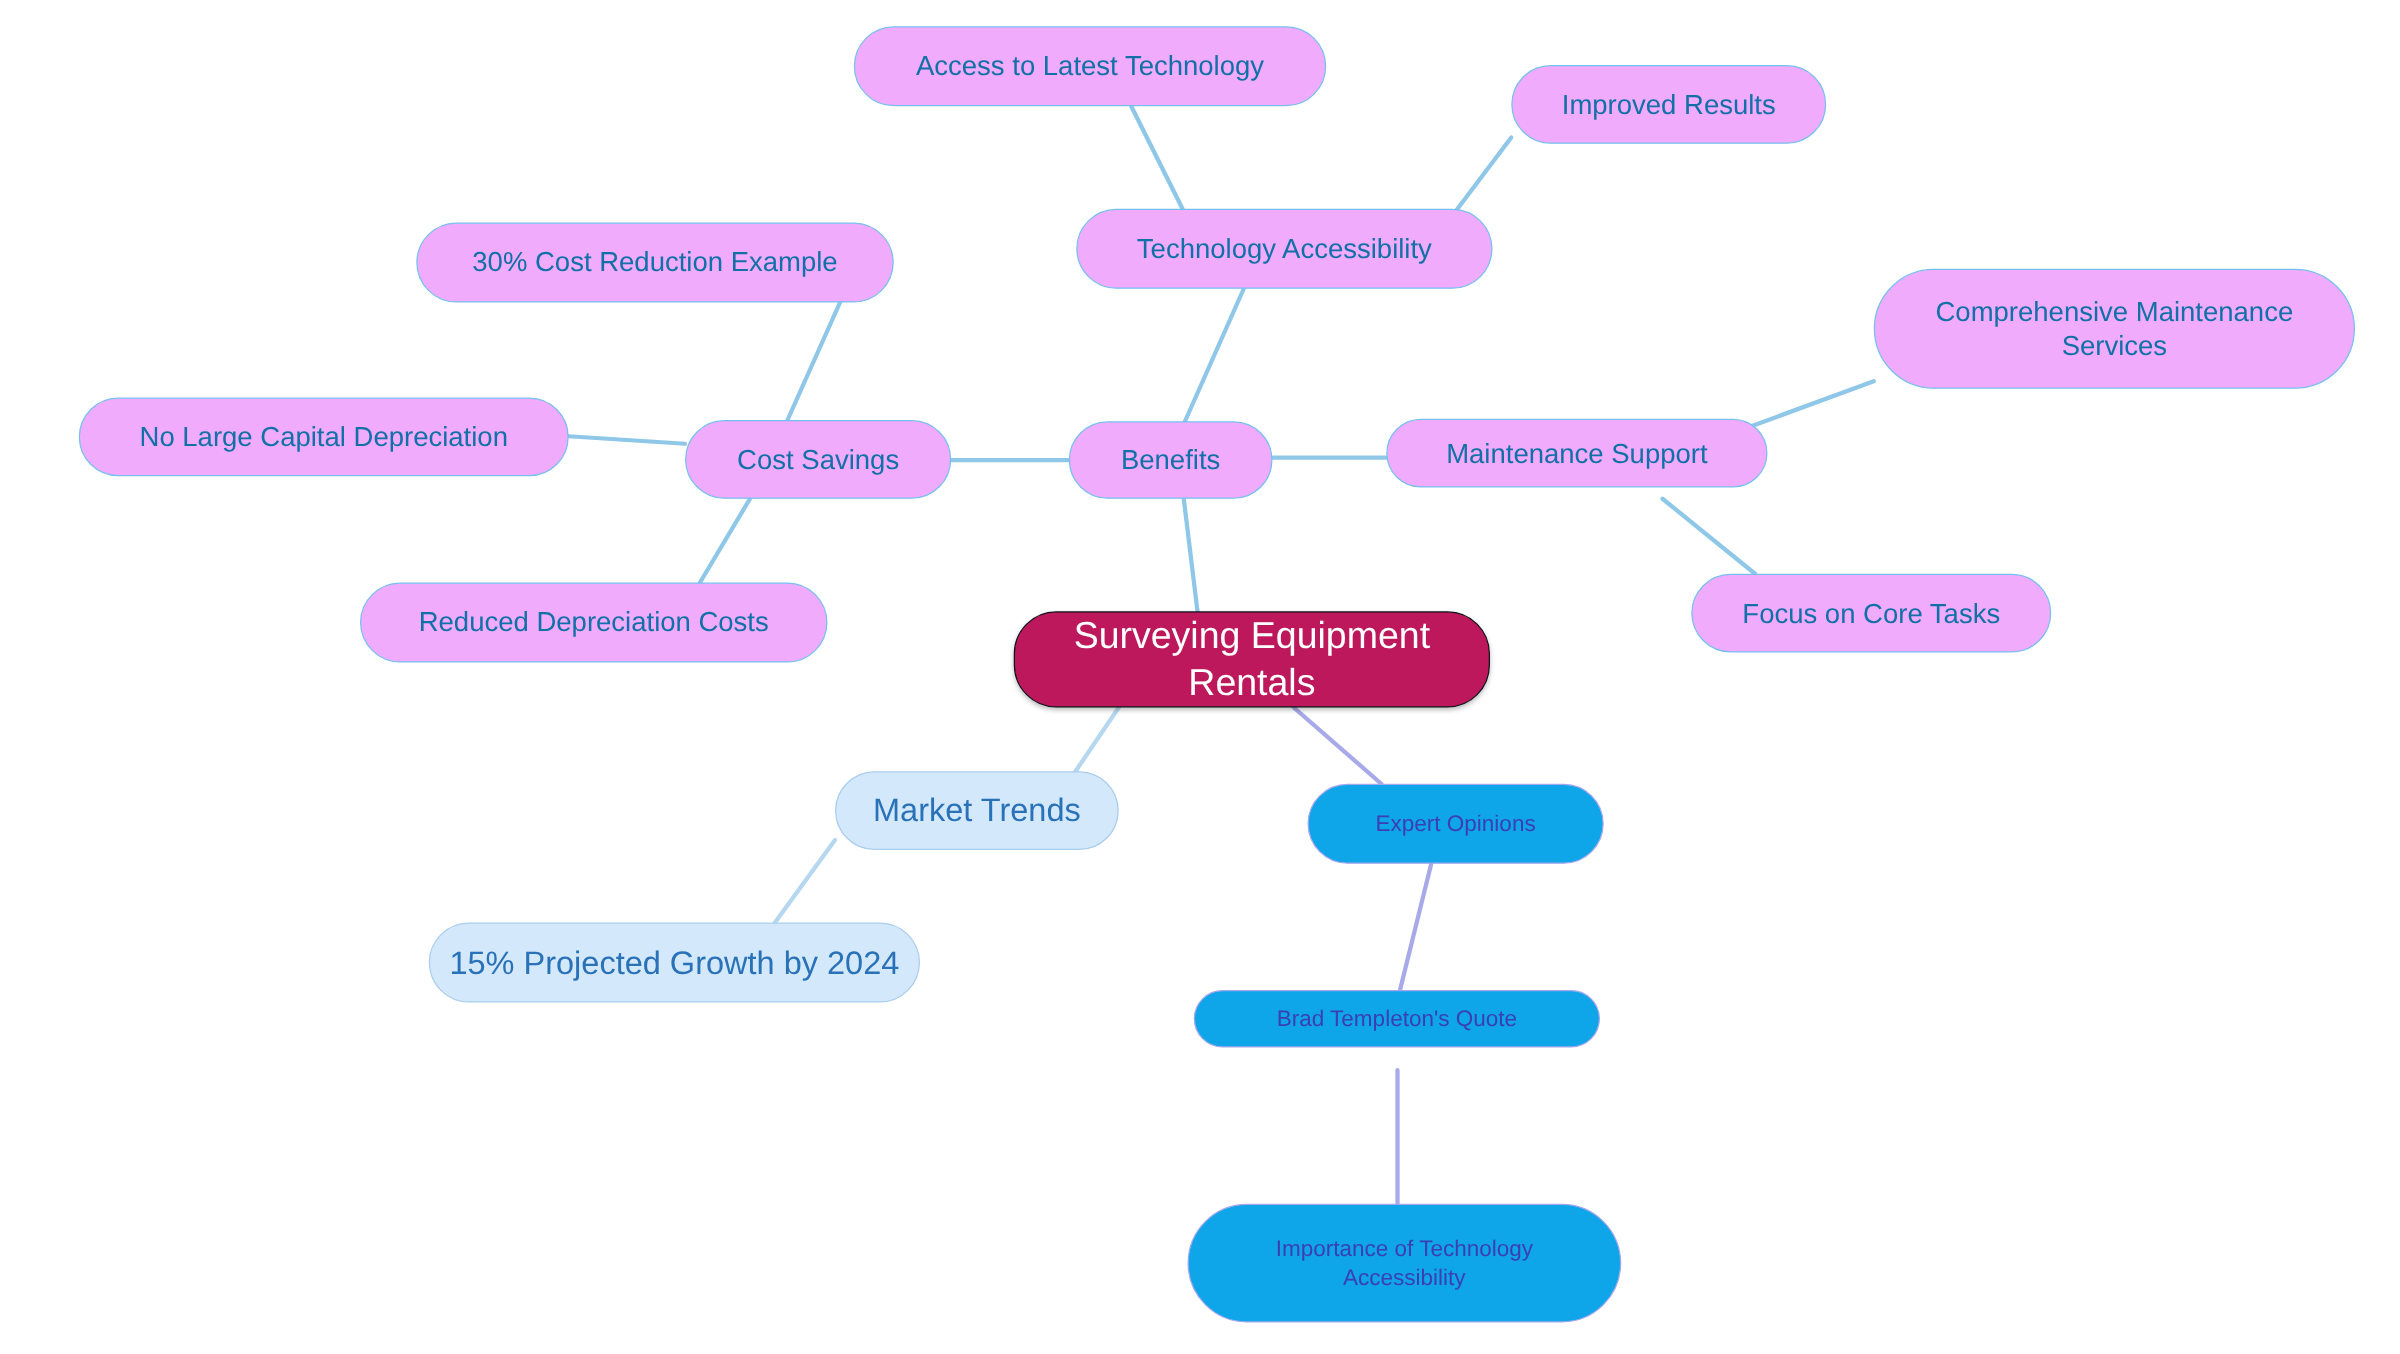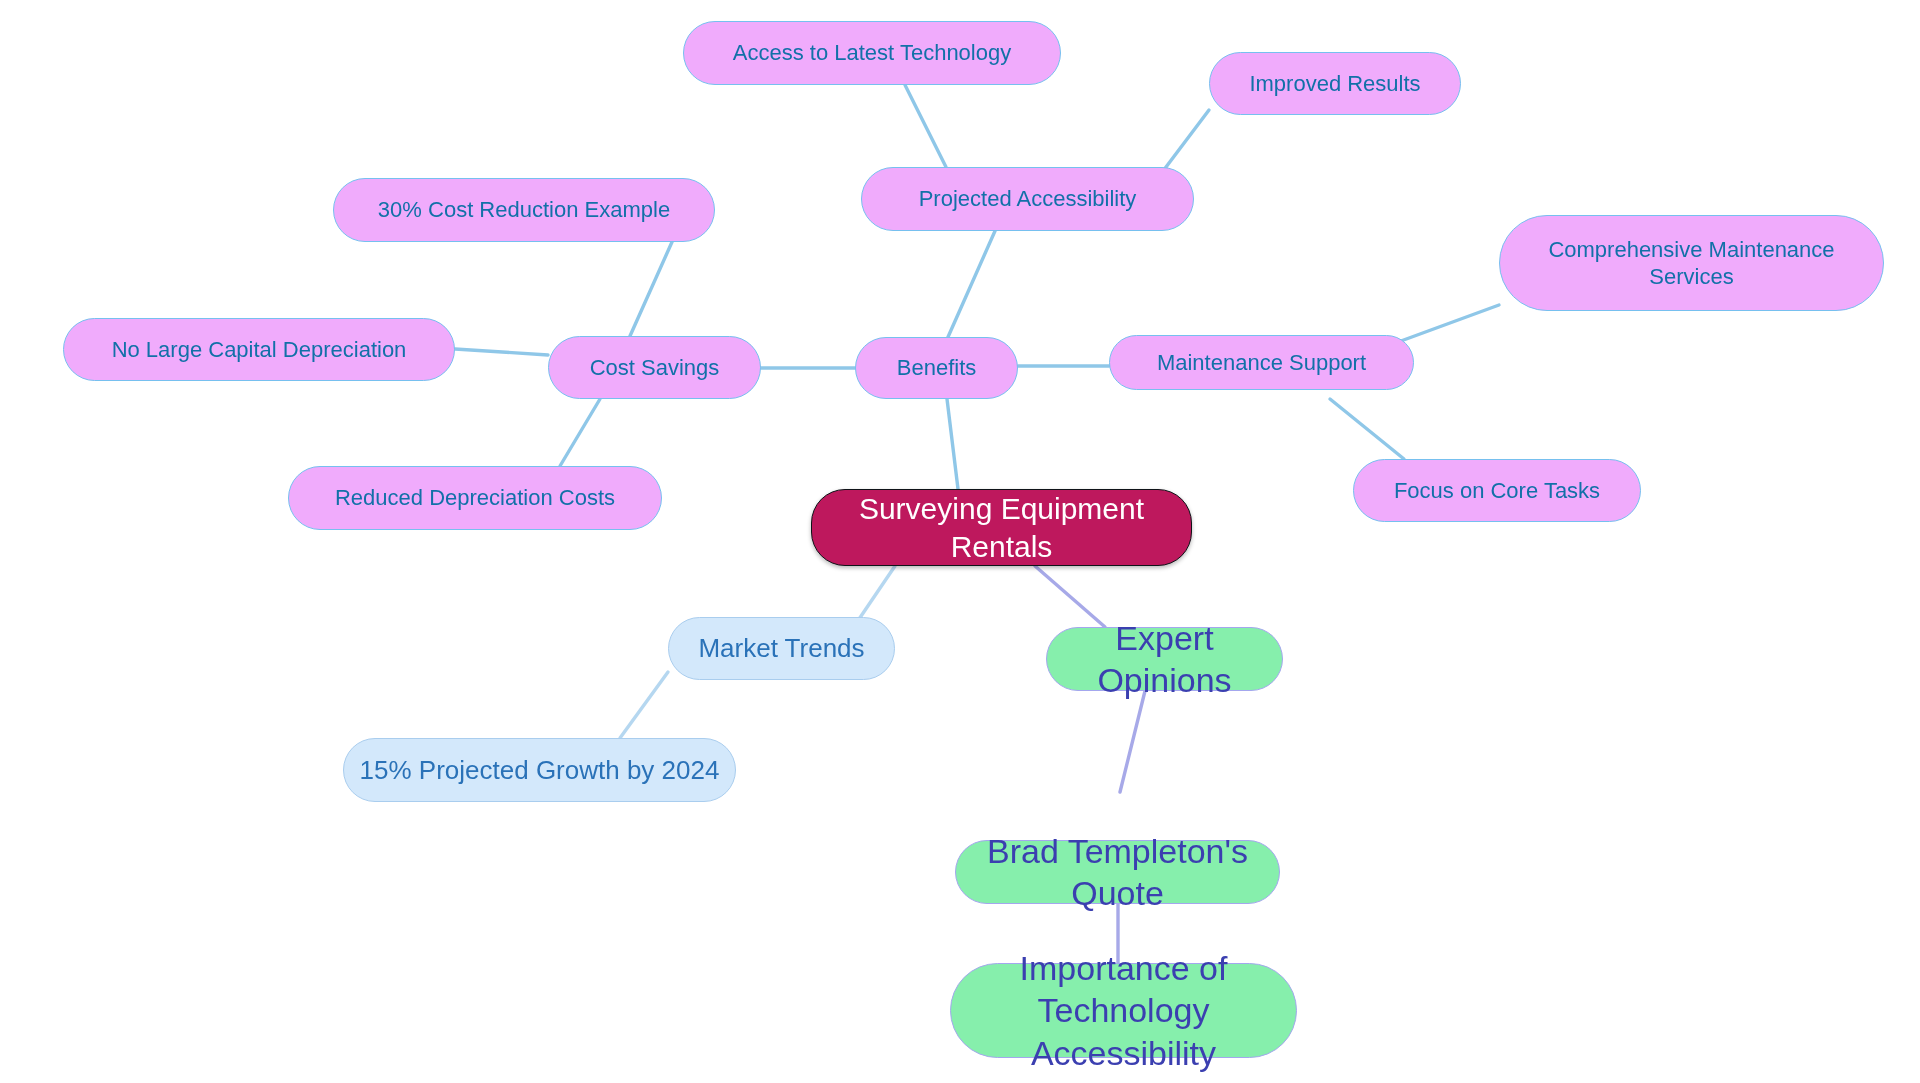--- a/index.html
+++ b/index.html
@@ -56,24 +56,24 @@
     font-size: 22px;
   }
   .node-blue-soft {
     background: #d3e8fb;
     border-color: #a9cdee;
     color: #2a72b8;
     font-size: 26px;
     text-align: right;
   }
   .node-purple {
-    background: #86efac;
+    background: #0ea5e9;
     border-color: #a4a7ee;
     color: #3b3fb0;
-    font-size: 34px;
+    font-size: 18px;
   }
 </style>
 </head>
 <body>
 
 <div id="mindmap-root">
   <svg id="edge-layer" viewBox="0 0 1920 1083">
       <line x1="958" y1="489" x2="947" y2="399" stroke="#8fc7e8" stroke-width="3.4" stroke-linecap="round"></line>
       <line x1="855" y1="368" x2="761" y2="368" stroke="#8fc7e8" stroke-width="3.4" stroke-linecap="round"></line>
       <line x1="548" y1="355" x2="455" y2="349" stroke="#8fc7e8" stroke-width="3.4" stroke-linecap="round"></line>
@@ -91,27 +91,27 @@
       <line x1="1145" y1="691" x2="1120" y2="792" stroke="#a7a9e8" stroke-width="3.4" stroke-linecap="round"></line>
       <line x1="1118" y1="856" x2="1118" y2="963" stroke="#a7a9e8" stroke-width="3.4" stroke-linecap="round"></line>
     </svg>
   <div id="node-layer">
       <div class="node node-root" style="left: 811px; top: 489px; width: 381px; height: 77px;">Surveying Equipment Rentals</div>
       <div class="node node-blue" style="left: 855px; top: 337px; width: 163px; height: 62px;">Benefits</div>
       <div class="node node-blue" style="left: 548px; top: 336px; width: 213px; height: 63px;">Cost Savings</div>
       <div class="node node-blue" style="left: 63px; top: 318px; width: 392px; height: 63px;">No Large Capital Depreciation</div>
       <div class="node node-blue" style="left: 333px; top: 178px; width: 382px; height: 64px;">30% Cost Reduction Example</div>
       <div class="node node-blue" style="left: 288px; top: 466px; width: 374px; height: 64px;">Reduced Depreciation Costs</div>
-      <div class="node node-blue" style="left: 861px; top: 167px; width: 333px; height: 64px;">Projected Accessibility</div>
+      <div class="node node-blue" style="left: 861px; top: 167px; width: 333px; height: 64px;">Technology Accessibility</div>
       <div class="node node-blue" style="left: 683px; top: 21px; width: 378px; height: 64px;">Access to Latest Technology</div>
       <div class="node node-blue" style="left: 1209px; top: 52px; width: 252px; height: 63px;">Improved Results</div>
       <div class="node node-blue" style="left: 1109px; top: 335px; width: 305px; height: 55px;">Maintenance Support</div>
       <div class="node node-blue" style="left: 1499px; top: 215px; width: 385px; height: 96px;">Comprehensive Maintenance
 Services</div>
       <div class="node node-blue" style="left: 1353px; top: 459px; width: 288px; height: 63px;">Focus on Core Tasks</div>
       <div class="node node-blue-soft" style="left: 668px; top: 617px; width: 227px; height: 63px;">Market Trends</div>
       <div class="node node-blue-soft" style="left: 343px; top: 738px; width: 393px; height: 64px;">15% Projected Growth by 2024</div>
       <div class="node node-purple" style="left: 1046px; top: 627px; width: 237px; height: 64px;">Expert Opinions</div>
-      <div class="node node-purple" style="left: 955px; top: 792px; width: 325px; height: 64px; margin-top: 48px;">Brad Templeton's Quote</div>
+      <div class="node node-purple" style="left: 955px; top: 792px; width: 325px; height: 46px;">Brad Templeton's Quote</div>
       <div class="node node-purple" style="left: 950px; top: 963px; width: 347px; height: 95px;">Importance of Technology
 Accessibility</div>
     </div>
 </div>
 
 </body></html>

